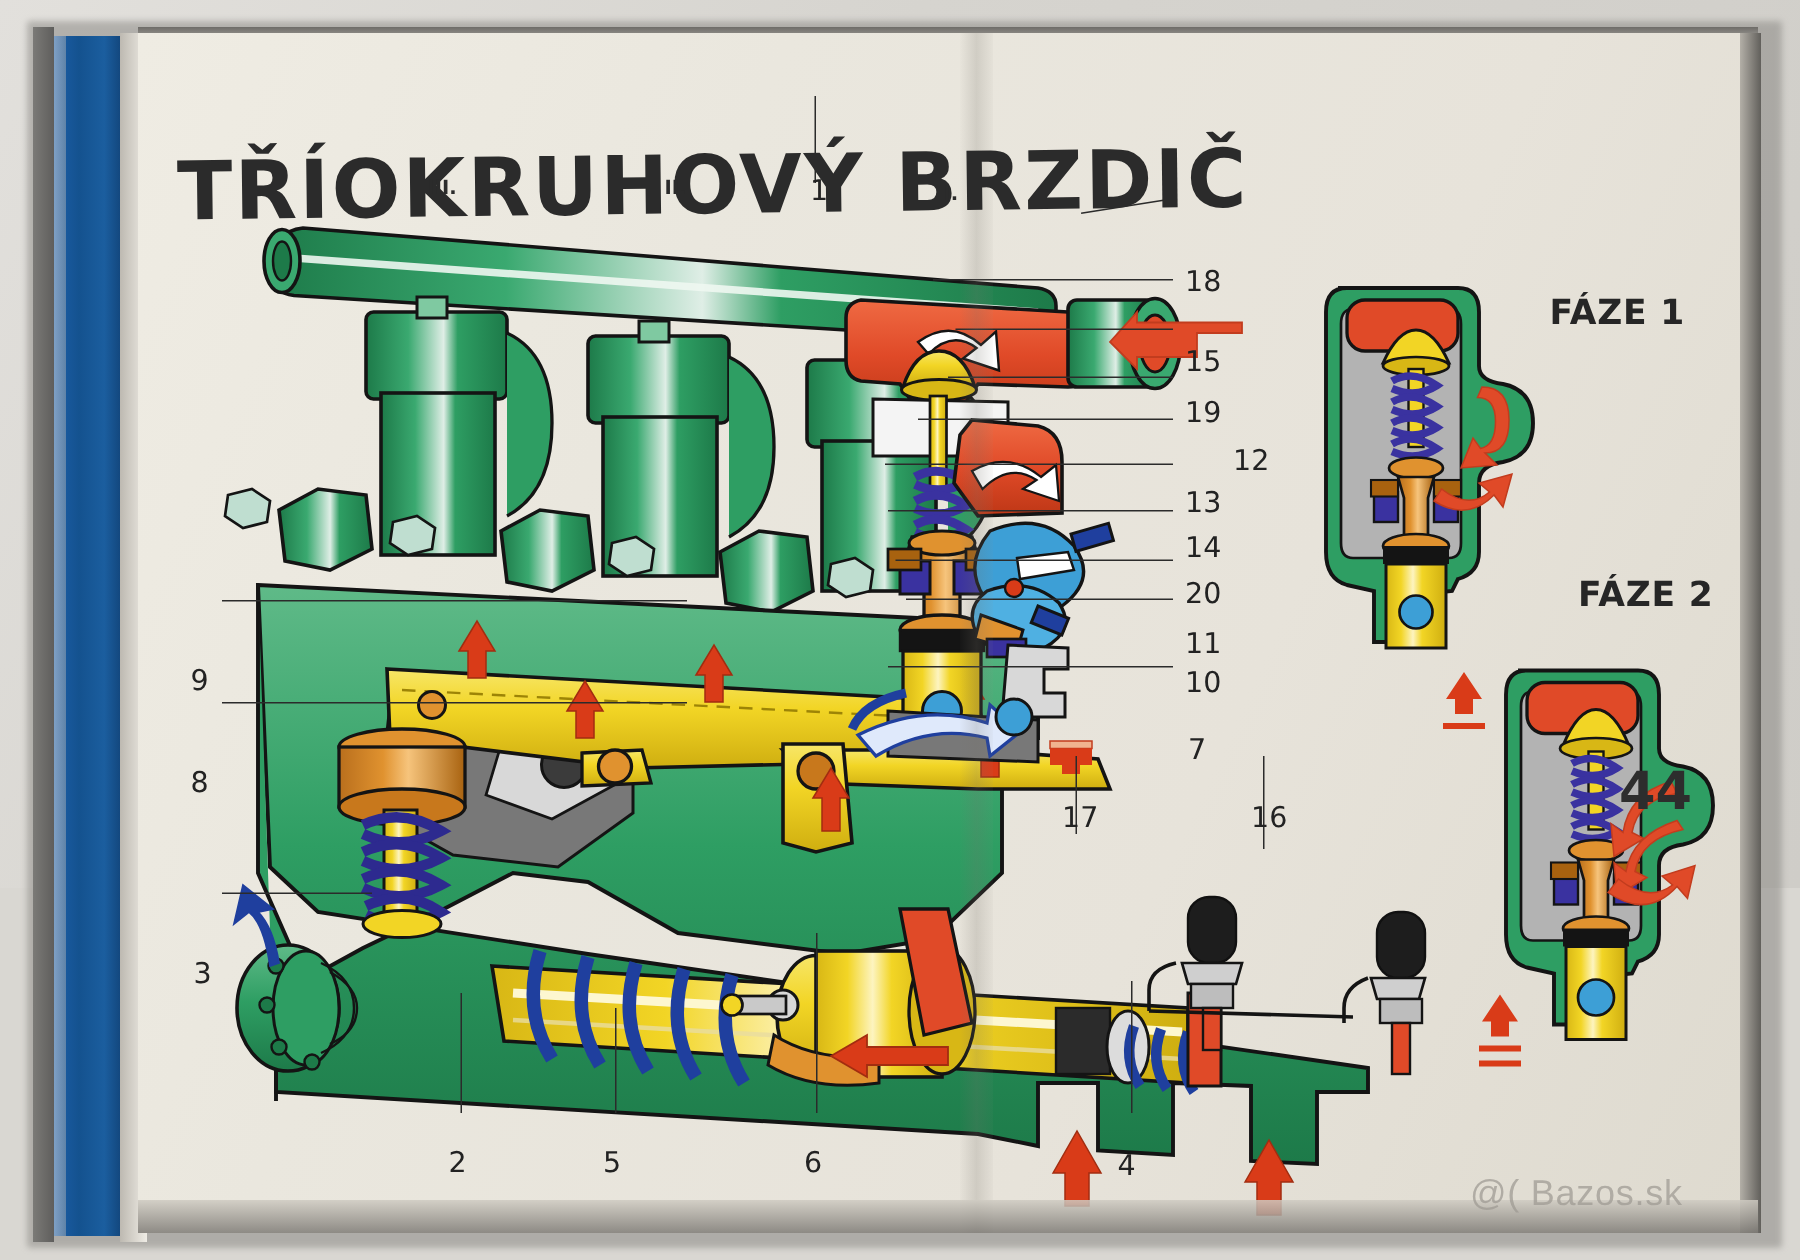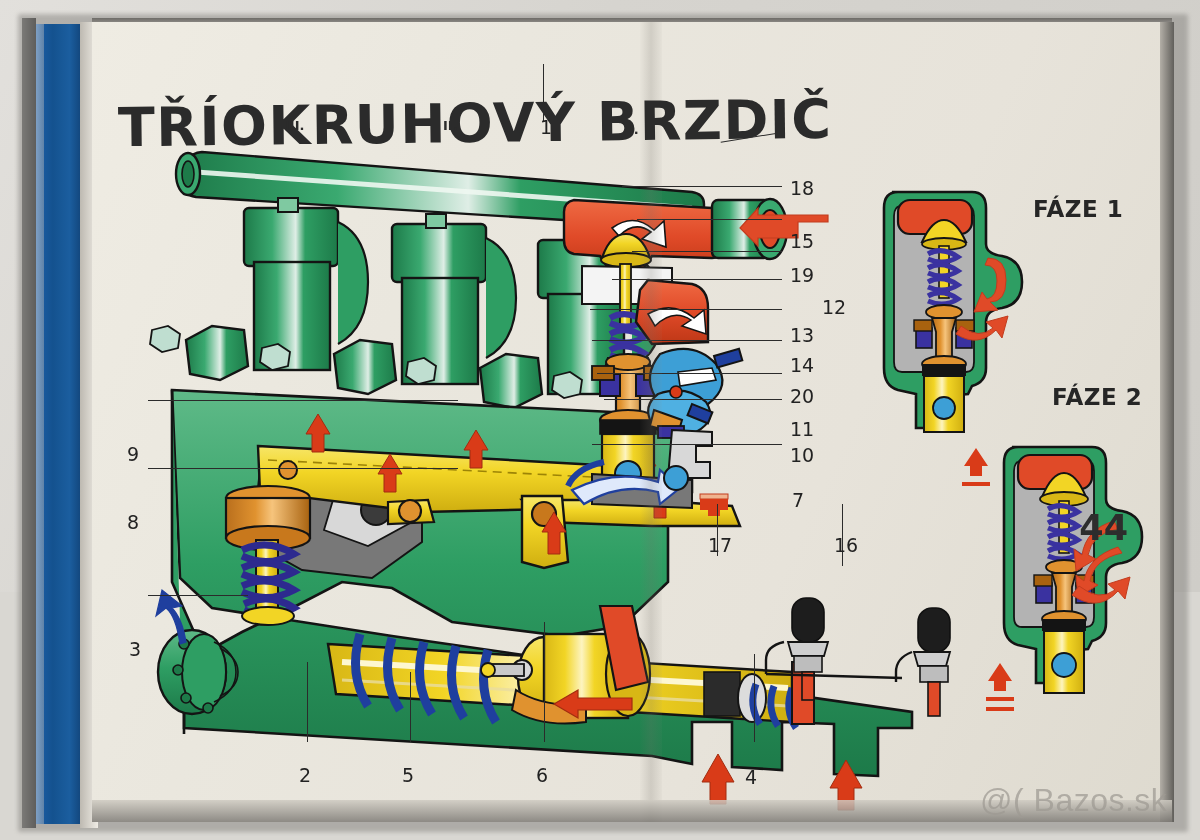--- a/index.html
+++ b/index.html
@@ -38,21 +38,21 @@
   .rom{position:absolute;font-size:13px;font-weight:bold;color:#2b2b2b;
        font-family:"DejaVu Sans",sans-serif;}
   .phase{position:absolute;font-size:23px;font-weight:bold;color:#262626;
        font-family:"DejaVu Sans",sans-serif;letter-spacing:.5px;}
   .pageno{position:absolute;right:72px;bottom:44px;font-size:35px;font-weight:bold;
        color:#2d2d2d;font-family:"DejaVu Sans",sans-serif;}
   .leader{position:absolute;background:#2b2b2b;}
   .leader.h{height:1.4px;}
   .leader.v{width:1.4px;}
 
-  .wm{position:absolute;left:980px;top:782px;font-size:32px;color:#9e9a93;opacity:.72;
+  .wm{position:absolute;left:980px;top:782px;font-size:24px;color:#9e9a93;opacity:.72;
       font-family:"Liberation Sans",sans-serif;letter-spacing:.5px;}
 
   svg{display:block;}
 </style>
 </head>
 <body>
 
 <div id="root">
 
   <div class="book-shadow"></div>

